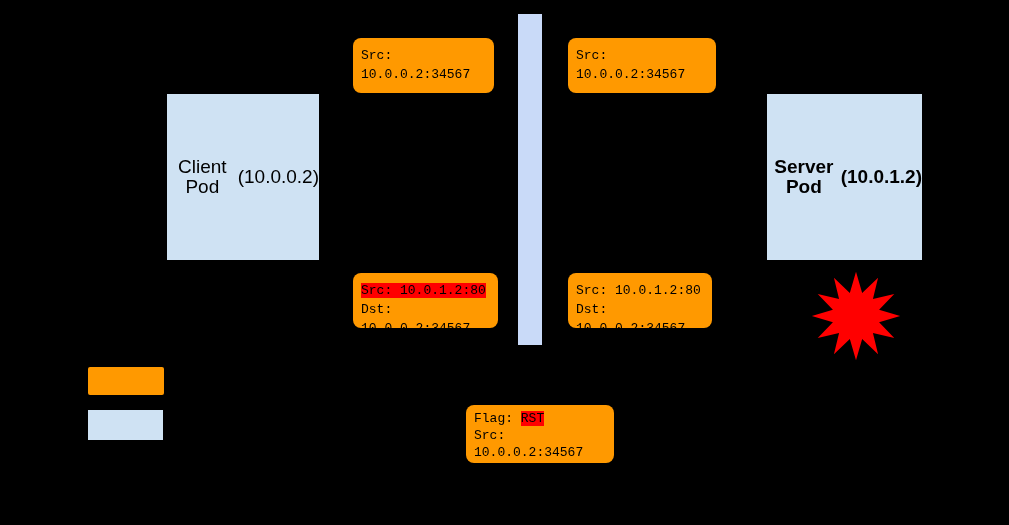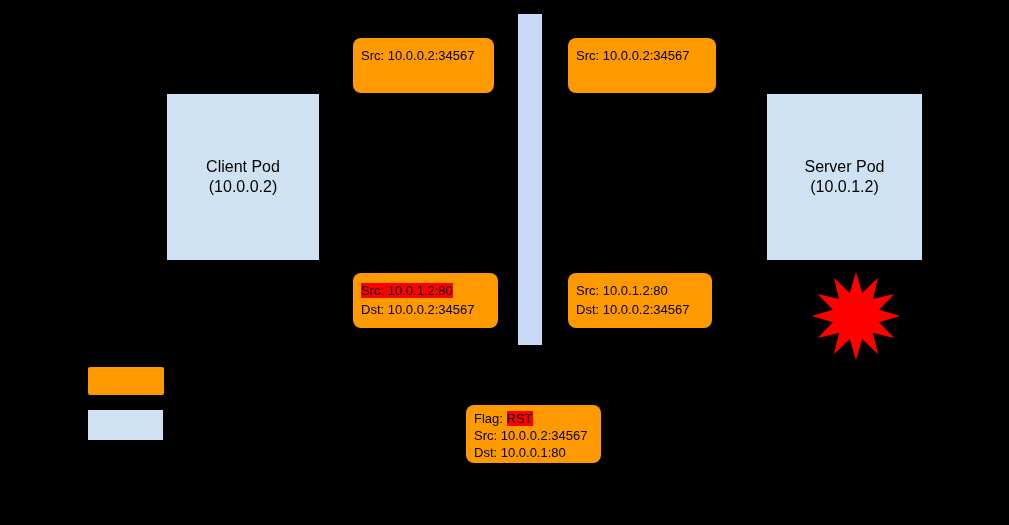--- a/index.html
+++ b/index.html
@@ -14,40 +14,40 @@
     height: 525px;
     background: #000000;
     overflow: hidden;
   }
   .abs { position: absolute; box-sizing: border-box; }
 
   .pod {
     background: #cfe2f3;
     color: #000000;
     display: flex;
-    flex-direction: column;
     align-items: center;
     justify-content: center;
-    font-size: 16px;
+    font-size: 19px;
     line-height: 20px;
     text-align: center;
   }
 
   .nat-bar {
     background: #c9daf8;
   }
 
   .packet {
     background: #ff9900;
     color: #000000;
     border-radius: 8px;
     font-size: 13px;
     line-height: 19px;
     padding: 8px 8px 0 8px;
     text-align: left;
+    font-family: Liberation Mono, monospace;
   }
   .packet.three-line {
     line-height: 17px;
     padding: 5px 8px 0 8px;
   }
   .hl-red {
     background: #ff0000;
   }
 
   .legend-swatch-orange {
@@ -65,21 +65,21 @@
 
 <div class="canvas">
 
   <div class="abs nat-bar" style="left:518px; top:14px; width:24px; height:331px;"></div>
 
   <div class="abs pod" style="left:167px; top:94px; width:152px; height:166px;">
     <div>Client Pod</div>
     <div>(10.0.0.2)</div>
   </div>
 
-  <div class="abs pod" style="left:767px; top:94px; width:155px; height:166px;">
+  <div class="abs pod" style="left:767px; top:94px; width:155px; height:166px;font-weight:bold;">
     <div>Server Pod</div>
     <div>(10.0.1.2)</div>
   </div>
 
   <div class="abs packet" style="left:353px; top:38px; width:141px; height:55px;">
     <div>Src: 10.0.0.2:34567</div>
   </div>
 
   <div class="abs packet" style="left:568px; top:38px; width:148px; height:55px;">
     <div>Src: 10.0.0.2:34567</div>
@@ -88,21 +88,21 @@
   <div class="abs packet" style="left:353px; top:273px; width:145px; height:55px;">
     <div><span class="hl-red">Src: 10.0.1.2:80</span></div>
     <div>Dst: 10.0.0.2:34567</div>
   </div>
 
   <div class="abs packet" style="left:568px; top:273px; width:144px; height:55px;">
     <div>Src: 10.0.1.2:80</div>
     <div>Dst: 10.0.0.2:34567</div>
   </div>
 
-  <div class="abs packet three-line" style="left:466px; top:405px; width:135px; height:58px;">
+  <div class="abs packet three-line" style="left:466px; top:405px; width:148px; height:58px;">
     <div><span>Flag: </span><span class="hl-red">RST</span></div>
     <div>Src: 10.0.0.2:34567</div>
     <div>Dst: 10.0.0.1:80</div>
   </div>
 
   <div class="abs star-box" style="left:810px; top:270px; width:92px; height:92px;">
     <svg viewBox="0 0 100 100" xmlns="http://www.w3.org/2000/svg">
       <polygon fill="#ff0000" points="50,2 56.7,24.9 74,8.4 68.4,31.6 91.6,26 75.1,43.3 98,50 75.1,56.7 91.6,74 68.4,68.4 74,91.6 56.7,75.1 50,98 43.3,75.1 26,91.6 31.6,68.4 8.4,74 24.9,56.7 2,50 24.9,43.3 8.4,26 31.6,31.6 26,8.4 43.3,24.9"></polygon>
     </svg>
   </div>

